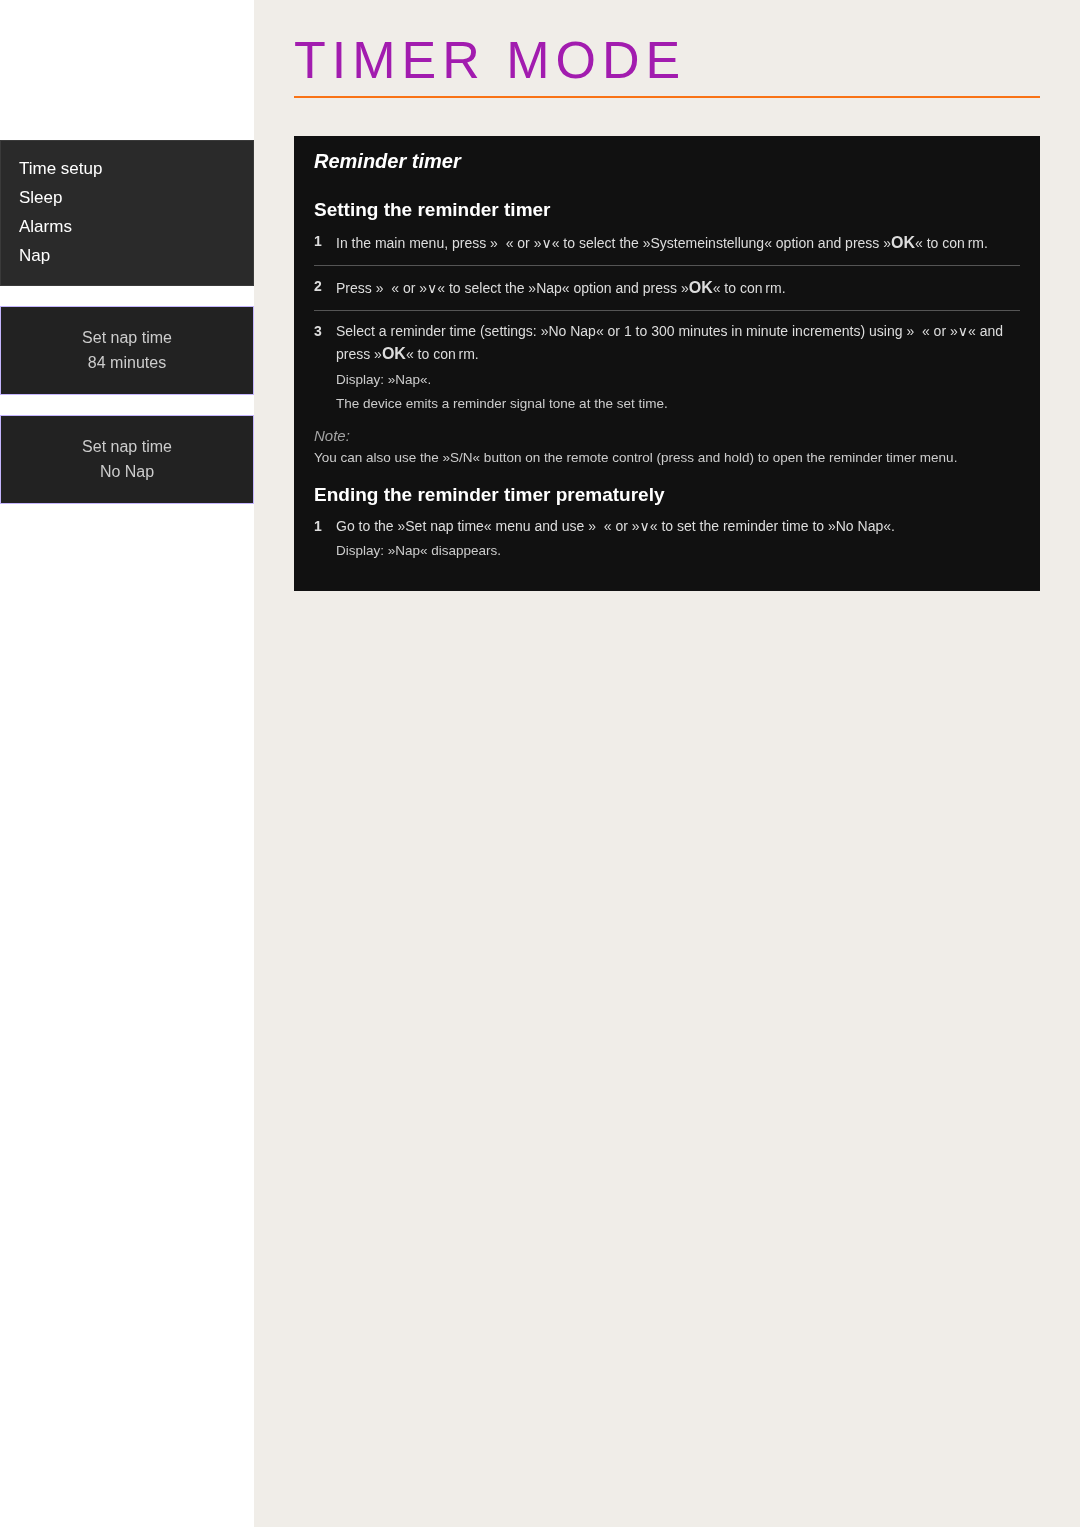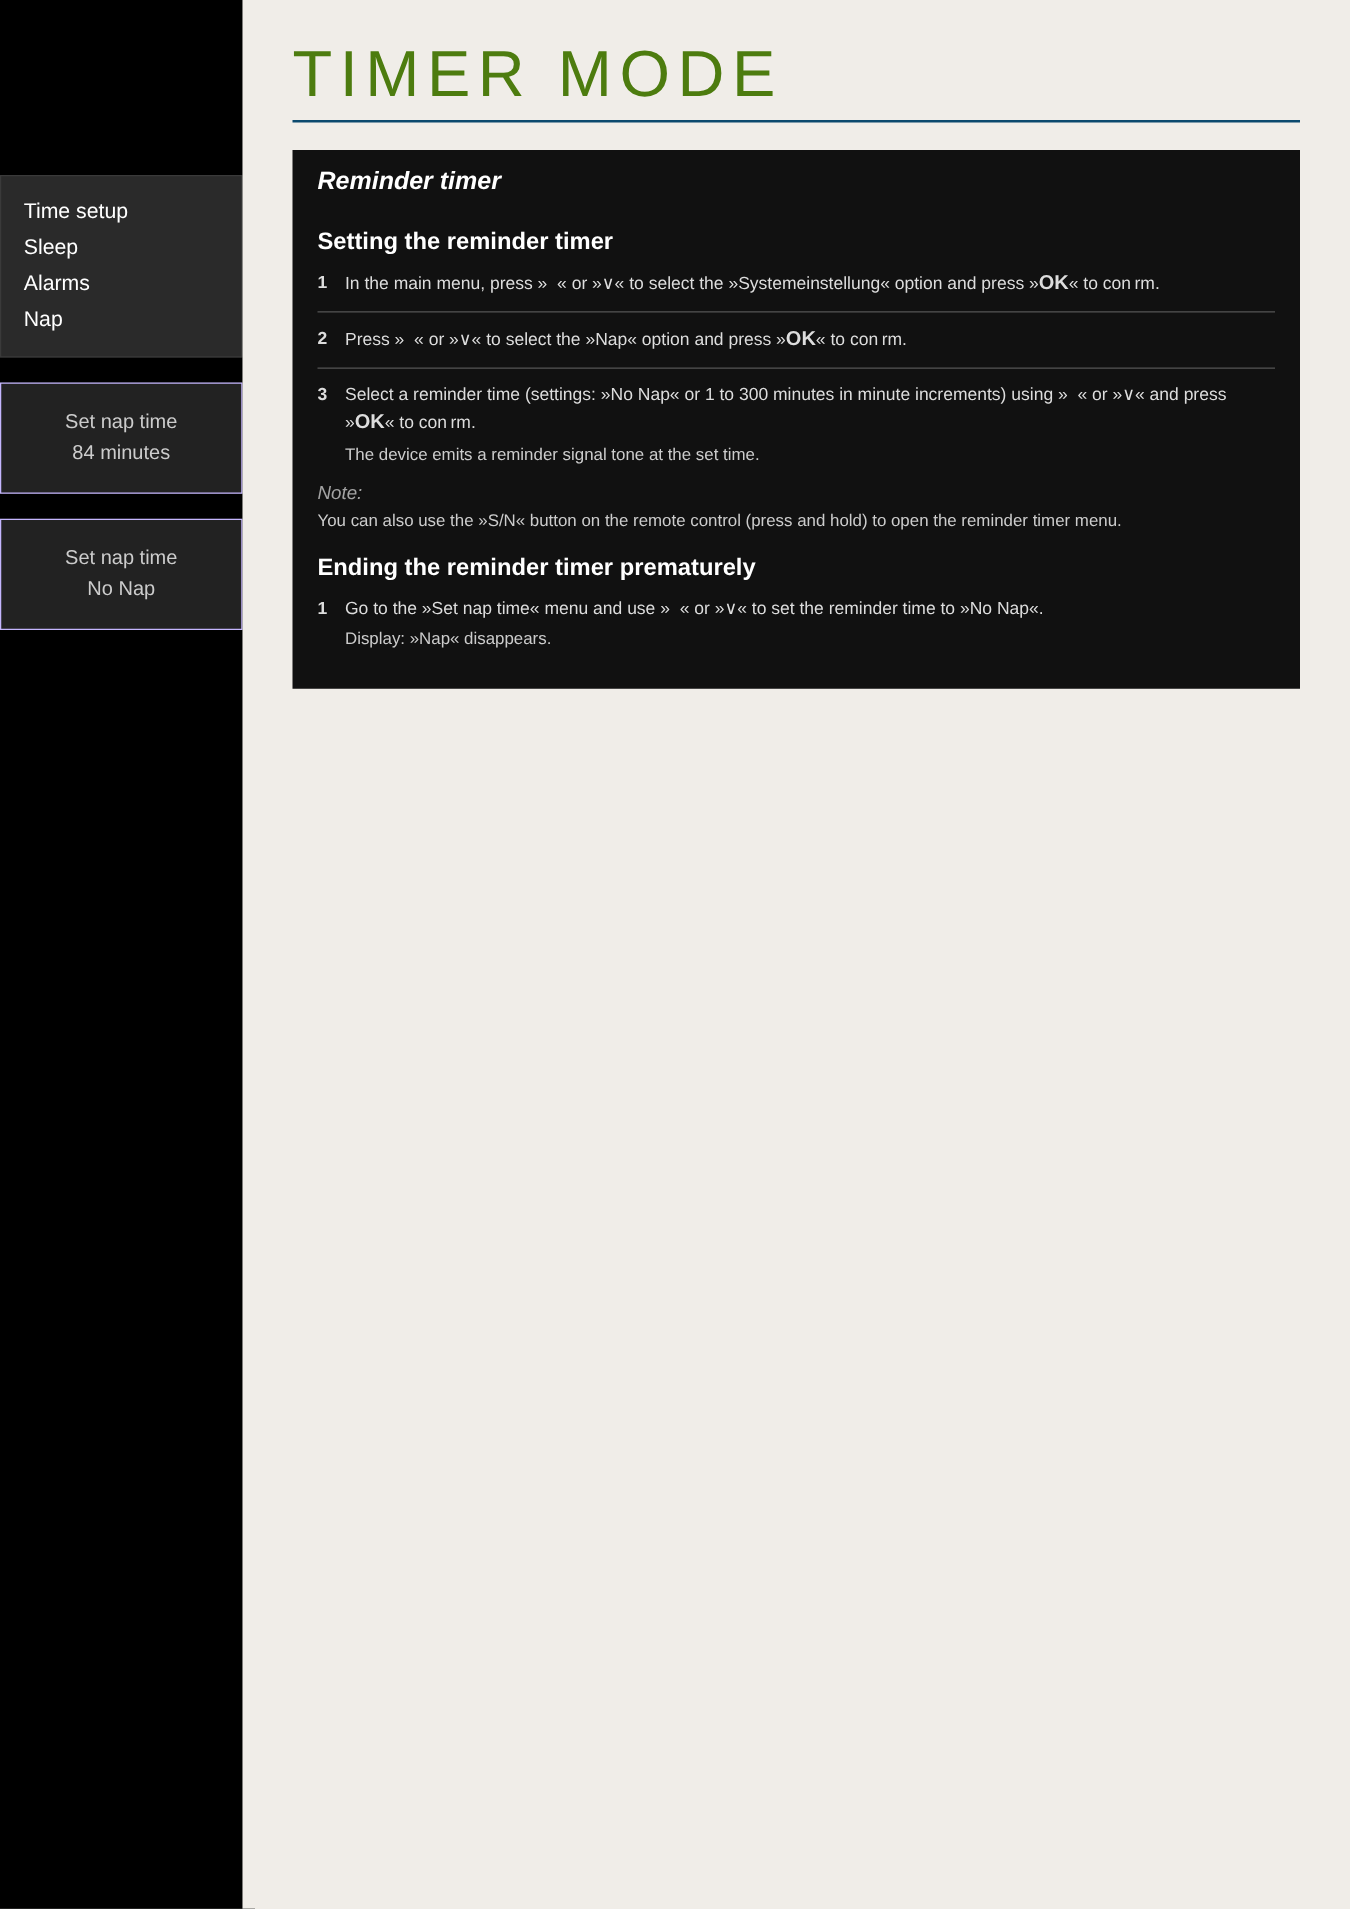--- a/index.html
+++ b/index.html
@@ -8,23 +8,23 @@
       width: 1080px;
       height: 1527px;
       background: #1a1a1a;
       font-family: Arial, Helvetica, sans-serif;
       display: flex;
       overflow: hidden;
     }
 
     
     .sidebar {
-      width: 194px;
+      width: 254px;
       min-height: 1527px;
-      background: #000000;
+      background: #ffffff;
       display: flex;
       flex-direction: column;
       padding-top: 140px;
       flex-shrink: 0;
     }
 
     .menu-box {
       background: #2a2a2a;
       border: 1px solid #3a3a3a;
       margin-bottom: 20px;
@@ -71,24 +71,24 @@
       background: #f0ede8;
       padding: 30px 40px 40px 40px;
       overflow: hidden;
     }
 
     
     .page-title {
       font-size: 52px;
       font-weight: 300;
       letter-spacing: 6px;
-      color: #4d7c0f;
-      border-bottom: 2px solid #0c4a6e;
+      color: #a21caf;
+      border-bottom: 2px solid #f97316;
       padding-bottom: 6px;
-      margin-bottom: 22px;
+      margin-bottom: 38px;
       font-family: Arial, Helvetica, sans-serif;
     }
 
     
     .section-box {
       background: #111111;
       color: #ffffff;
       padding: 14px 20px 20px 20px;
       margin-bottom: 8px;
     }
@@ -220,20 +220,21 @@
       <hr class="divider-line">
       <li class="instruction-item">
         <span class="num">2</span>
         <span class="text">Press »&nbsp; « or »∨« to select the »Nap« option and press »<span class="ok">OK</span>« to con rm.</span>
       </li>
       <hr class="divider-line">
       <li class="instruction-item">
         <span class="num">3</span>
         <span class="text">
           Select a reminder time (settings: »No Nap« or 1 to 300 minutes in minute increments) using » &nbsp;« or »∨« and press »<span class="ok">OK</span>« to con rm.
+          <div class="display-text">Display: »Nap«.</div>
           <div class="display-text">The device emits a reminder signal tone at the set time.</div>
         </span>
       </li>
     </ul>
 
     <div class="note-block">
       <div class="note-title">Note:</div>
       <div class="note-text">You can also use the »S/N« button on the remote control (press and hold) to open the reminder timer menu.</div>
     </div>
 

